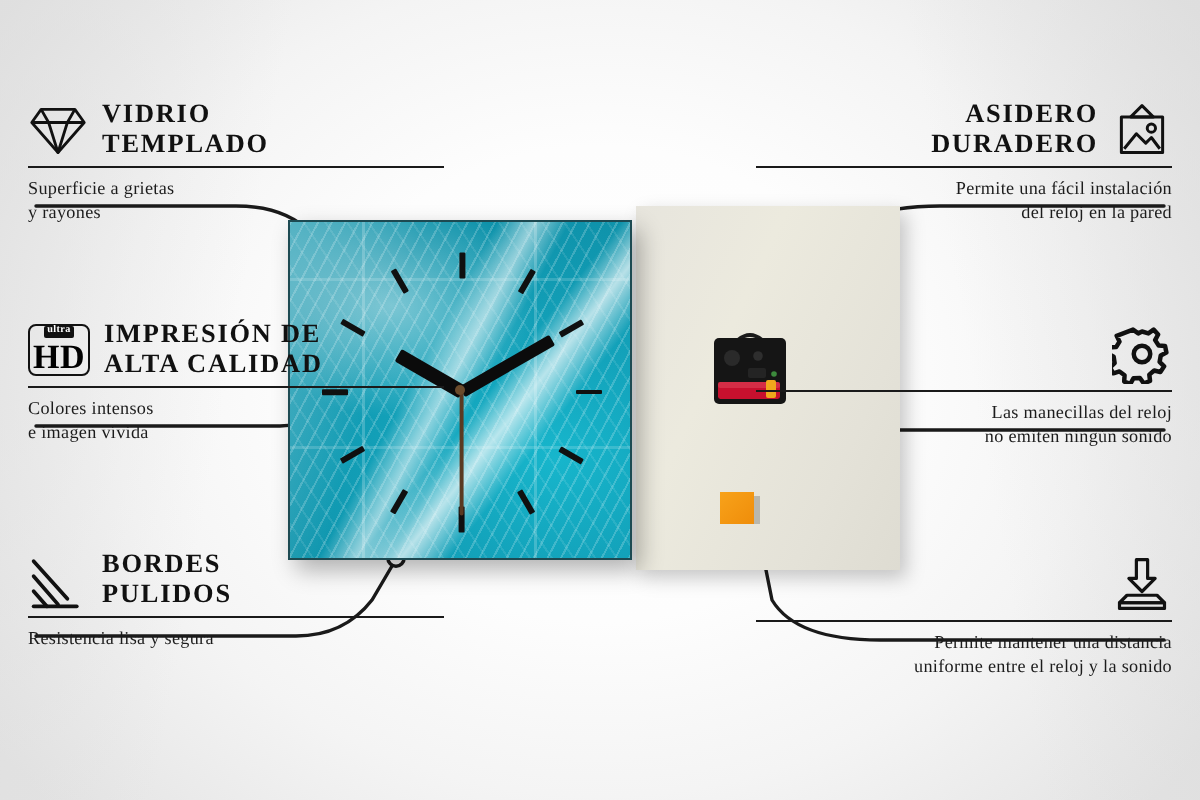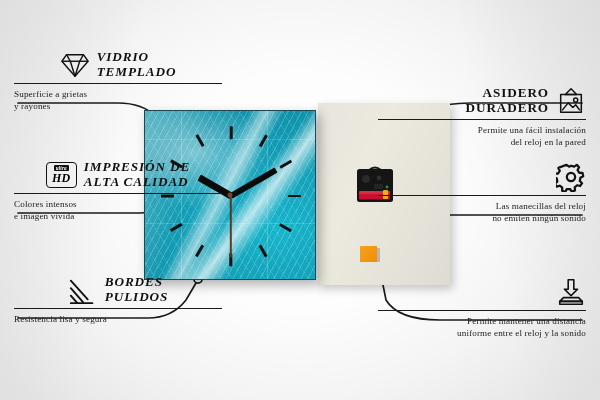--- a/index.html
+++ b/index.html
@@ -17,21 +17,21 @@
     content:""; position:absolute; inset:0;
     background:
       linear-gradient(100deg, rgba(220,220,220,.55) 0%, rgba(255,255,255,0) 22%),
       linear-gradient(260deg, rgba(218,218,218,.55) 0%, rgba(255,255,255,0) 22%);
     pointer-events:none;
   }
 
   
   .feature { position: absolute; width: 208px; }
   .feature .head { display: flex; align-items: center; gap: 7px; }
-  .feature.left .head { justify-content: center; font-style: italic; }
+  .feature.left .head { justify-content: flex-start; }
   .feature.right .head { justify-content: flex-end; }
   .titles { display: flex; flex-direction: column; line-height: 1.12; }
   .titles span {
     font-size: 13.2px; letter-spacing: .9px; color: #111;
     font-weight: 700; white-space: nowrap;
   }
   .feature.right .titles span { text-align: right; }
   .rule { height: 1.4px; background: #1a1a1a; margin-top: 3px; width: 100%; }
   .desc {
     margin-top: 4px; font-size: 9.1px; color: #1c1c1c; line-height: 1.32;
@@ -43,27 +43,27 @@
   .ico svg { display:block; width:100%; height:100%; }
 
   
   .hd {
     width: 31px; height: 26px; flex: 0 0 31px; border: 1.6px solid #111;
     border-radius: 4px; display: flex; flex-direction: column;
     align-items: center; justify-content: center; line-height: 1;
   }
   .hd .u { font-size: 5.1px; font-weight: 700; background:#111; color:#fff;
            padding: .5px 2px; border-radius:1px; letter-spacing:.2px; }
-  .hd .h { font-size: 12px; font-weight: 700; letter-spacing: .3px; margin-top:1px;}
+  .hd .h { font-size: 17px; font-weight: 700; letter-spacing: .3px; margin-top:1px;}
 
   
   #f-vidrio      { left: 14px;  top: 50px;  }
   #f-impresion   { left: 14px;  top: 160px; }
   #f-bordes      { left: 14px;  top: 275px; }
-  #f-asidero     { left: 378px; top: 50px; margin-top: 36px;  }
+  #f-asidero     { left: 378px; top: 50px;  }
   #f-mecanismo   { left: 378px; top: 162px; }
   #f-espaciador  { left: 378px; top: 277px; }
 
   
   #wires { position: absolute; inset: 0; width: 600px; height: 400px; }
 
   
   #backpanel {
     position: absolute; left: 318px; top: 103px; width: 132px; height: 182px;
     background: linear-gradient(115deg,#e7e5dd 0%, #eceade 35%, #e4e2d8 75%, #dedcd2 100%);

